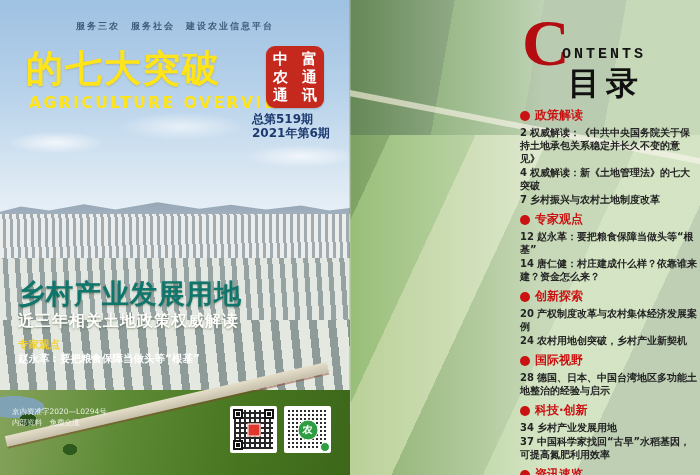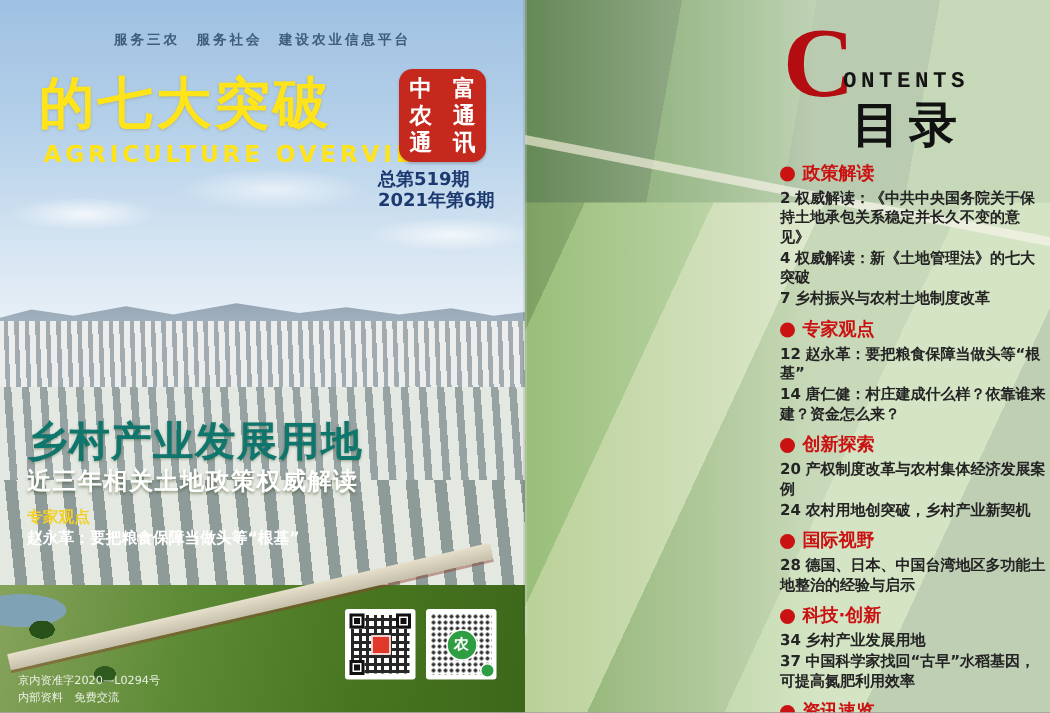--- a/index.html
+++ b/index.html
@@ -49,21 +49,21 @@
        justify-items:center;row-gap:0;box-shadow:0 1px 2px rgba(0,0,0,.2);}
   .seal span{color:#fff;font-size:15px;font-weight:900;line-height:18px;}
   .issue{position:absolute;top:112px;left:252px;width:86px;z-index:2;
        font-size:12px;font-weight:bold;color:#1c3a70;line-height:14px;}
   .feature-title{position:absolute;top:276px;left:18px;z-index:2;font-size:27px;font-weight:900;
        color:#0f766e;letter-spacing:1px;text-shadow:0 1px 2px rgba(40,60,10,.4);white-space:nowrap;text-align:right;}
   .feature-sub{position:absolute;top:311px;left:18px;z-index:2;font-size:16px;font-weight:bold;
        color:#fff;letter-spacing:1px;text-shadow:0 1px 2px rgba(40,60,10,.45);white-space:nowrap;}
   .expert-label{position:absolute;top:338px;left:18px;z-index:2;font-size:10.5px;font-weight:bold;color:#f2d028;}
   .expert-quote{position:absolute;top:352px;left:18px;z-index:2;font-size:10.5px;font-weight:bold;color:#fff;}
-  .imprint{position:absolute;top:448px;left:12px;z-index:2;font-size:7.5px;
+  .imprint{position:absolute;top:406px;left:12px;z-index:2;font-size:7.5px;
        color:rgba(255,255,255,.85);line-height:11px;}
 
   
   .qr{position:absolute;top:406px;width:47px;height:47px;background:#fff;border-radius:2px;z-index:3;}
   .qr1{left:230px;}  .qr2{left:284px;}
   .qr .pat{position:absolute;inset:4px;opacity:.92;
        background-image:repeating-linear-gradient(0deg,#151515 0 2px,transparent 2px 5px),
                         repeating-linear-gradient(90deg,#151515 0 2px,transparent 2px 5px);}
   .qr2 .pat{inset:3px;background-image:radial-gradient(#1a1a1a 1px,transparent 1.4px);
        background-size:4px 4px;}

